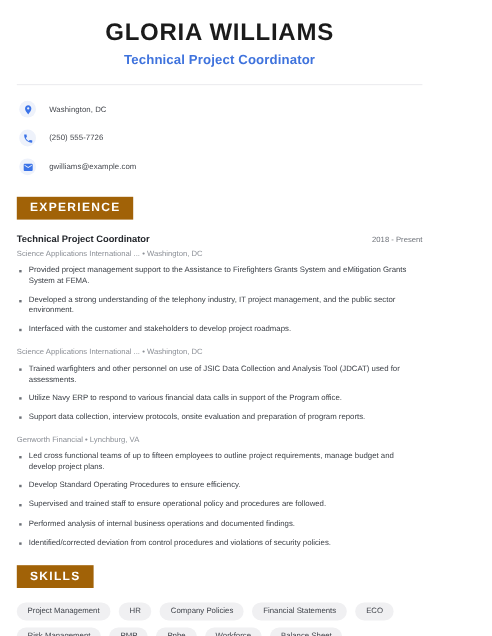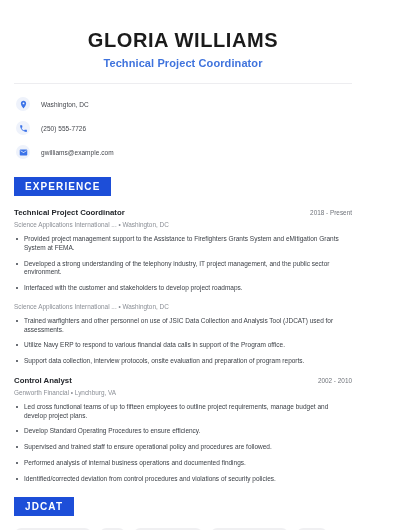--- a/index.html
+++ b/index.html
@@ -12,21 +12,21 @@
     background: #ffffff;
     font-family: "Liberation Sans", sans-serif;
     color: #2b2b2b;
     overflow: hidden;
   }
 
   .page {
     width: 366px;
     height: 530px;
     box-sizing: border-box;
-    padding: 13px 14px;
+    padding: 0 14px;
     position: relative;
     border-radius: 24px;
   }
 
   
   .header {
     text-align: center;
     padding-top: 16px;
   }
   .full-name {
@@ -76,21 +76,21 @@
   .contact-text {
     font-size: 6.5px;
     color: #44474d;
     letter-spacing: 0.05px;
   }
 
   
   .section { margin-top: 16px; }
   .section-badge {
     display: inline-block;
-    background: #1d4ed8;
+    background: #a16207;
     color: #ffffff;
     font-size: 10px;
     font-weight: bold;
     letter-spacing: 1.1px;
     padding: 4px 11px 4px 11px;
   }
 
   
   .jobs { margin-top: 12px; }
   .job { margin-bottom: 10px; }
@@ -218,39 +218,35 @@
       <div class="job">
         <div class="job-meta">Science Applications International ... • Washington, DC</div>
         <ul class="job-bullets">
           <li>Trained warfighters and other personnel on use of JSIC Data Collection and Analysis Tool (JDCAT) used for assessments.</li>
           <li>Utilize Navy ERP to respond to various financial data calls in support of the Program office.</li>
           <li>Support data collection, interview protocols, onsite evaluation and preparation of program reports.</li>
         </ul>
       </div>
 
       <div class="job">
-        <div class="job-head">
-          <span class="job-role">Control Analyst</span>
-          <span class="job-dates">2002 - 2010</span>
-        </div>
         <div class="job-meta">Genworth Financial • Lynchburg, VA</div>
         <ul class="job-bullets">
           <li>Led cross functional teams of up to fifteen employees to outline project requirements, manage budget and develop project plans.</li>
           <li>Develop Standard Operating Procedures to ensure efficiency.</li>
           <li>Supervised and trained staff to ensure operational policy and procedures are followed.</li>
           <li>Performed analysis of internal business operations and documented findings.</li>
           <li>Identified/corrected deviation from control procedures and violations of security policies.</li>
         </ul>
       </div>
 
     </div>
   </div>
 
   <div class="section skills-wrap">
-    <div class="section-badge">JDCAT</div>
+    <div class="section-badge">SKILLS</div>
 
     <div class="skill-tags" style="margin-top:12px;">
       <span class="skill-tag">Project Management</span>
       <span class="skill-tag">HR</span>
       <span class="skill-tag">Company Policies</span>
       <span class="skill-tag">Financial Statements</span>
       <span class="skill-tag">ECO</span>
       <span class="skill-tag">Risk Management</span>
       <span class="skill-tag">PMP</span>
       <span class="skill-tag">Ppbe</span>

